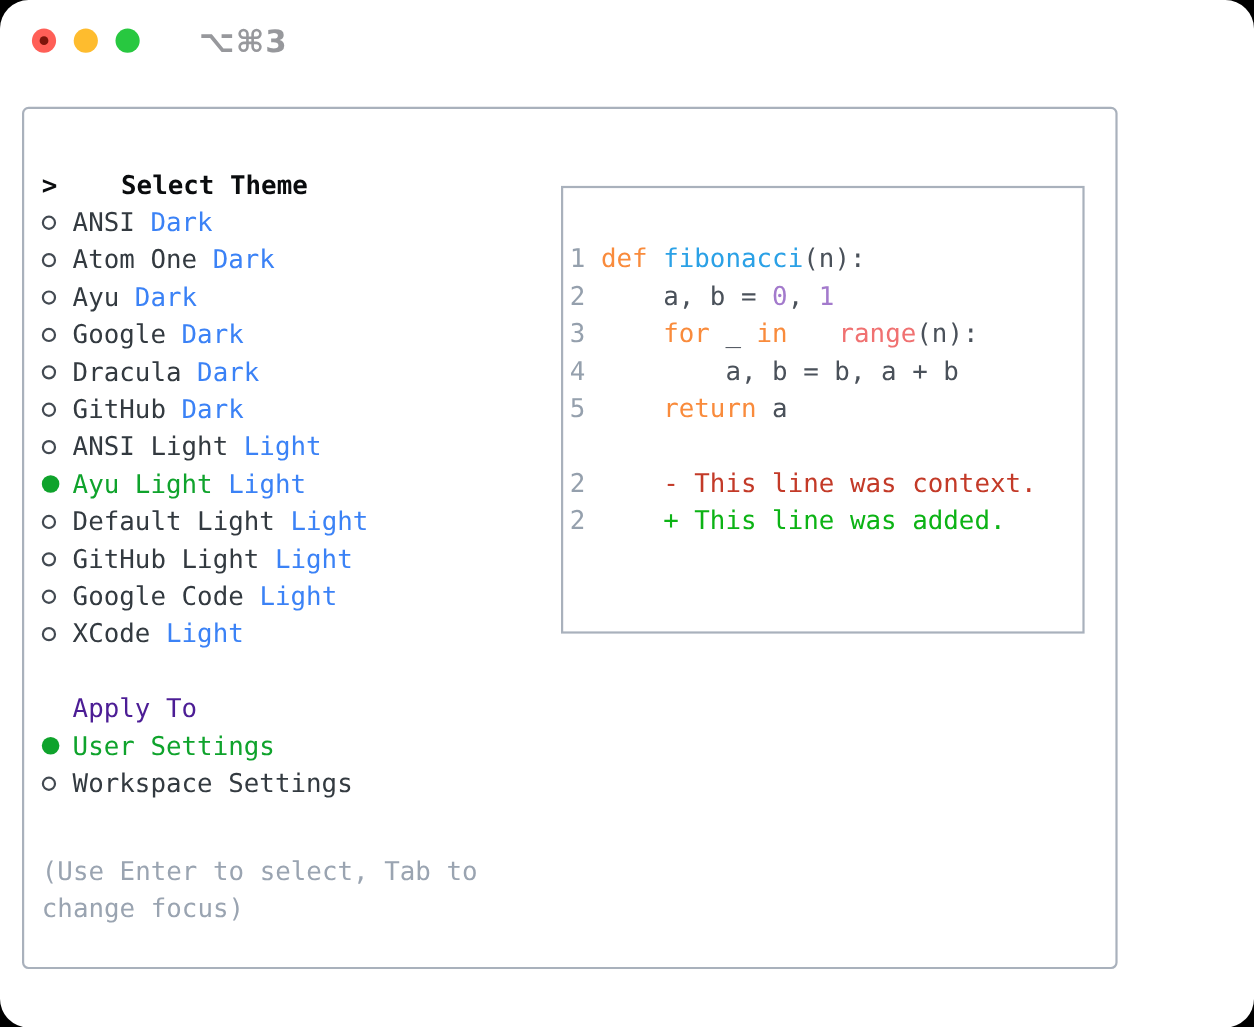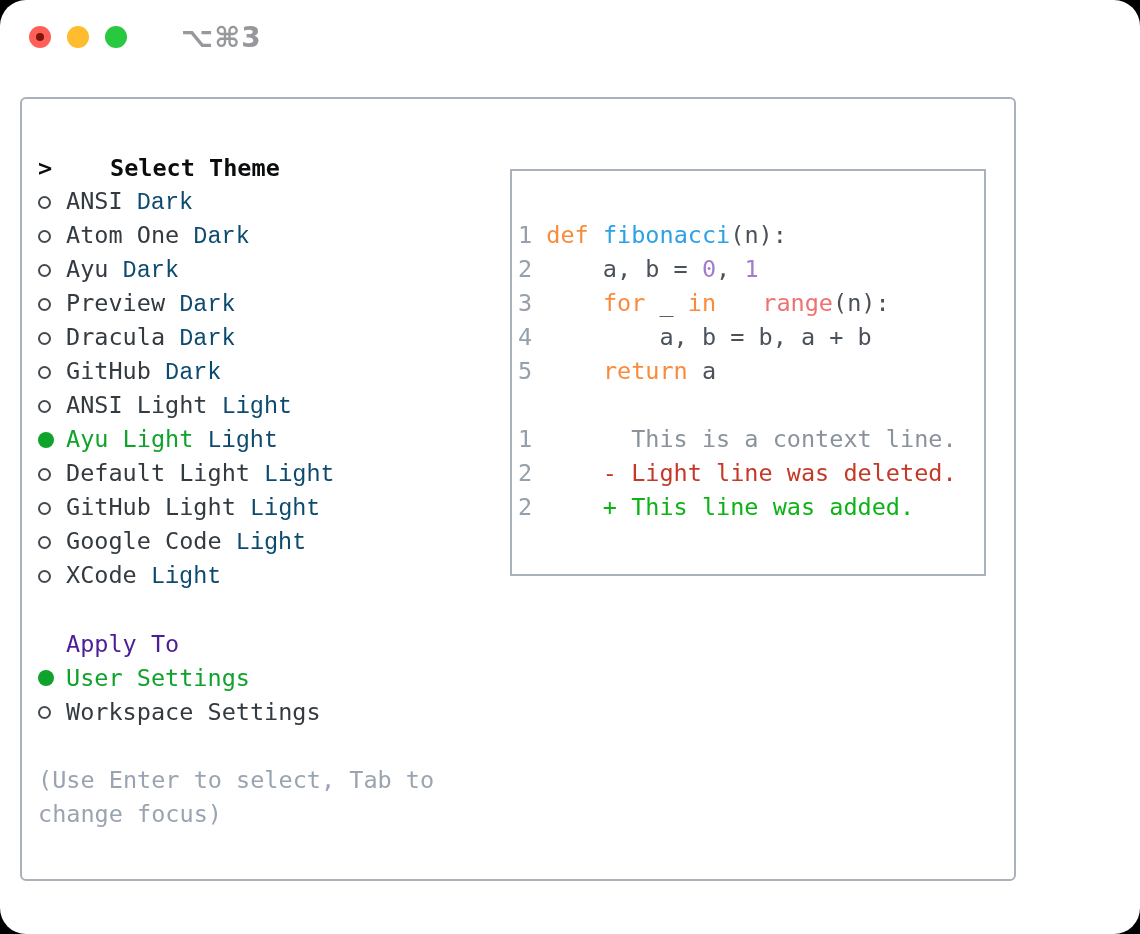--- a/index.html
+++ b/index.html
@@ -93,27 +93,27 @@
   }
   .radio.selected {
     width: 16px; height: 16px;
     border: none;
     background: var(--accent-green);
   }
   .header-label { font-weight: bold; color: #0a0c0e; margin-left: 44px; }
   .apply-label { color: #4c1d95; }
   .item-label { white-space: pre; }
   .item-name { color: #333a40; }
-  .item-variant { color: #0c4a6e; font-family: Liberation Mono, monospace; }
+  .item-variant { color: #3b82f6; }
   .theme-row.selected .item-name { color: var(--accent-green); margin-top: 20px; }
   .option-row.selected .option-label { color: var(--accent-green); }
   .spacer { height: 34px; }
 
   .help {
-    margin-top: 0;
+    margin-top: 12px;
     max-width: 440px;
     line-height: 34px;
     color: #9aa4b1;
     white-space: normal;
   }
 
   
   .preview-header {
     height: 34px;
     line-height: 34px;
@@ -168,21 +168,21 @@
     <div class="left-col">
       <div class="row">
         <span class="marker"><span class="prompt-char">&gt;</span></span>
         <span class="header-label">Select Theme</span>
       </div>
 
       <div id="theme-list">
           <div class="row theme-row"><span class="marker"><span class="radio"></span></span><span class="item-label"><span class="item-name">ANSI</span> <span class="item-variant">Dark</span></span></div>
           <div class="row theme-row"><span class="marker"><span class="radio"></span></span><span class="item-label"><span class="item-name">Atom One</span> <span class="item-variant">Dark</span></span></div>
           <div class="row theme-row"><span class="marker"><span class="radio"></span></span><span class="item-label"><span class="item-name">Ayu</span> <span class="item-variant">Dark</span></span></div>
-          <div class="row theme-row"><span class="marker"><span class="radio"></span></span><span class="item-label"><span class="item-name">Preview</span> <span class="item-variant">Dark</span></span></div>
+          <div class="row theme-row"><span class="marker"><span class="radio"></span></span><span class="item-label"><span class="item-name">Google</span> <span class="item-variant">Dark</span></span></div>
           <div class="row theme-row"><span class="marker"><span class="radio"></span></span><span class="item-label"><span class="item-name">Dracula</span> <span class="item-variant">Dark</span></span></div>
           <div class="row theme-row"><span class="marker"><span class="radio"></span></span><span class="item-label"><span class="item-name">GitHub</span> <span class="item-variant">Dark</span></span></div>
           <div class="row theme-row"><span class="marker"><span class="radio"></span></span><span class="item-label"><span class="item-name">ANSI Light</span> <span class="item-variant">Light</span></span></div>
           <div class="row theme-row selected"><span class="marker"><span class="radio selected"></span></span><span class="item-label"><span class="item-name">Ayu Light</span> <span class="item-variant">Light</span></span></div>
           <div class="row theme-row"><span class="marker"><span class="radio"></span></span><span class="item-label"><span class="item-name">Default Light</span> <span class="item-variant">Light</span></span></div>
           <div class="row theme-row"><span class="marker"><span class="radio"></span></span><span class="item-label"><span class="item-name">GitHub Light</span> <span class="item-variant">Light</span></span></div>
           <div class="row theme-row"><span class="marker"><span class="radio"></span></span><span class="item-label"><span class="item-name">Google Code</span> <span class="item-variant">Light</span></span></div>
           <div class="row theme-row"><span class="marker"><span class="radio"></span></span><span class="item-label"><span class="item-name">XCode</span> <span class="item-variant">Light</span></span></div>
         </div>
 
@@ -205,21 +205,20 @@
 
     <div class="right-col">
       <div class="preview-box">
         <div id="code-area">
             <div class="code-line"><span class="lineno">1</span><span class="tok-keyword">def</span><span class="tok-plain"> </span><span class="tok-function">fibonacci</span><span class="tok-plain">(n):</span></div>
             <div class="code-line"><span class="lineno">2</span><span class="tok-plain">    a, b = </span><span class="tok-number">0</span><span class="tok-plain">, </span><span class="tok-number">1</span></div>
             <div class="code-line"><span class="lineno">3</span><span class="tok-plain">    </span><span class="tok-keyword">for</span><span class="tok-plain"> _ </span><span class="tok-keyword">in</span><span class="tok-plain"> </span><span class="tok-builtin">range</span><span class="tok-plain">(n):</span></div>
             <div class="code-line"><span class="lineno">4</span><span class="tok-plain">        a, b = b, a + b</span></div>
             <div class="code-line"><span class="lineno">5</span><span class="tok-plain">    </span><span class="tok-keyword">return</span><span class="tok-plain"> a</span></div>
             <div class="code-line"></div>
-            <div class="code-line"><span class="lineno">1</span><span class="diff-context">      This is a context line.</span></div>
-            <div class="code-line"><span class="lineno">2</span><span class="diff-deleted">    - Light line was deleted.</span></div>
+            <div class="code-line"><span class="lineno">2</span><span class="diff-deleted">    - This line was context.</span></div>
             <div class="code-line"><span class="lineno">2</span><span class="diff-added">    + This line was added.</span></div>
           </div>
       </div>
     </div>
 
   </div>
 </div>
 
 </body></html>

